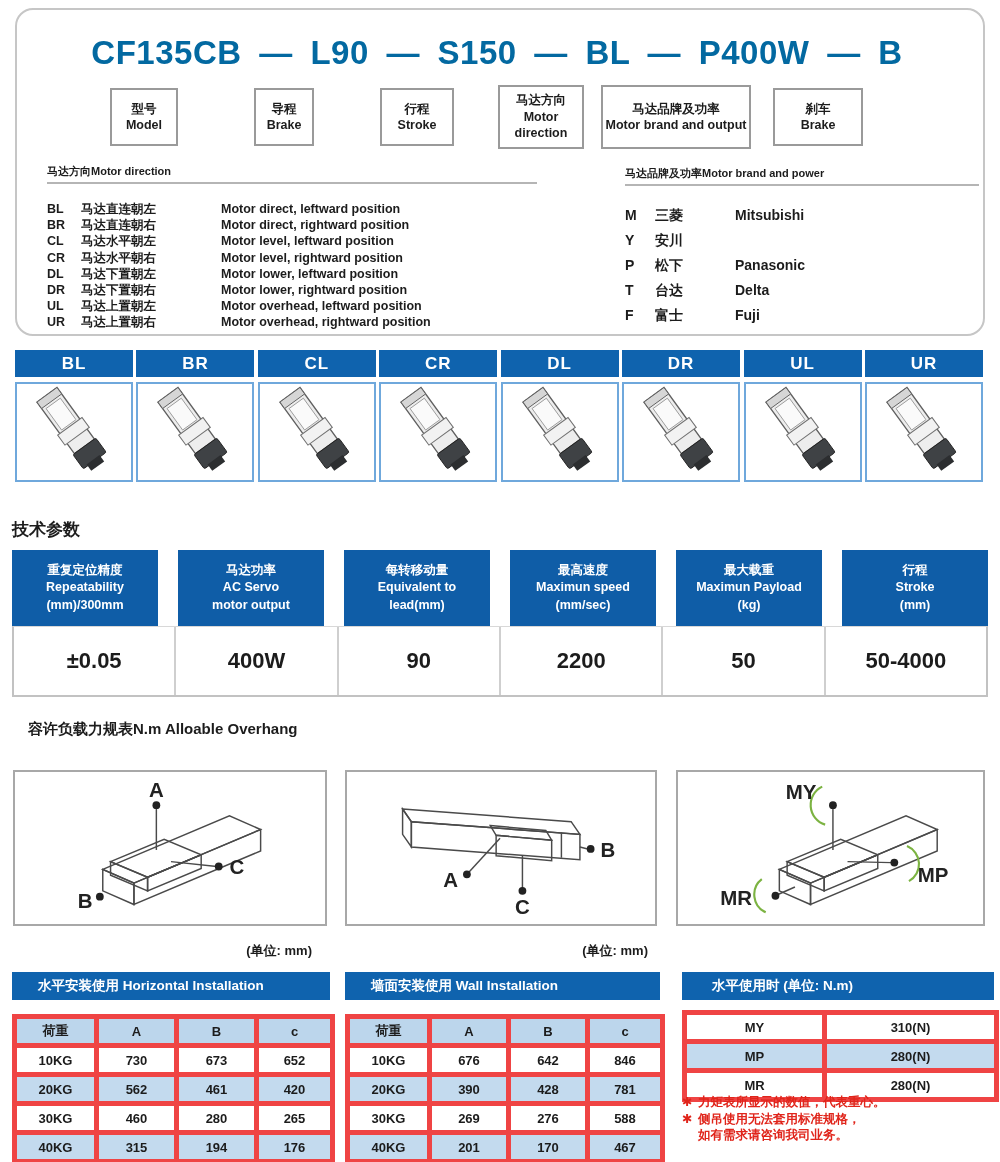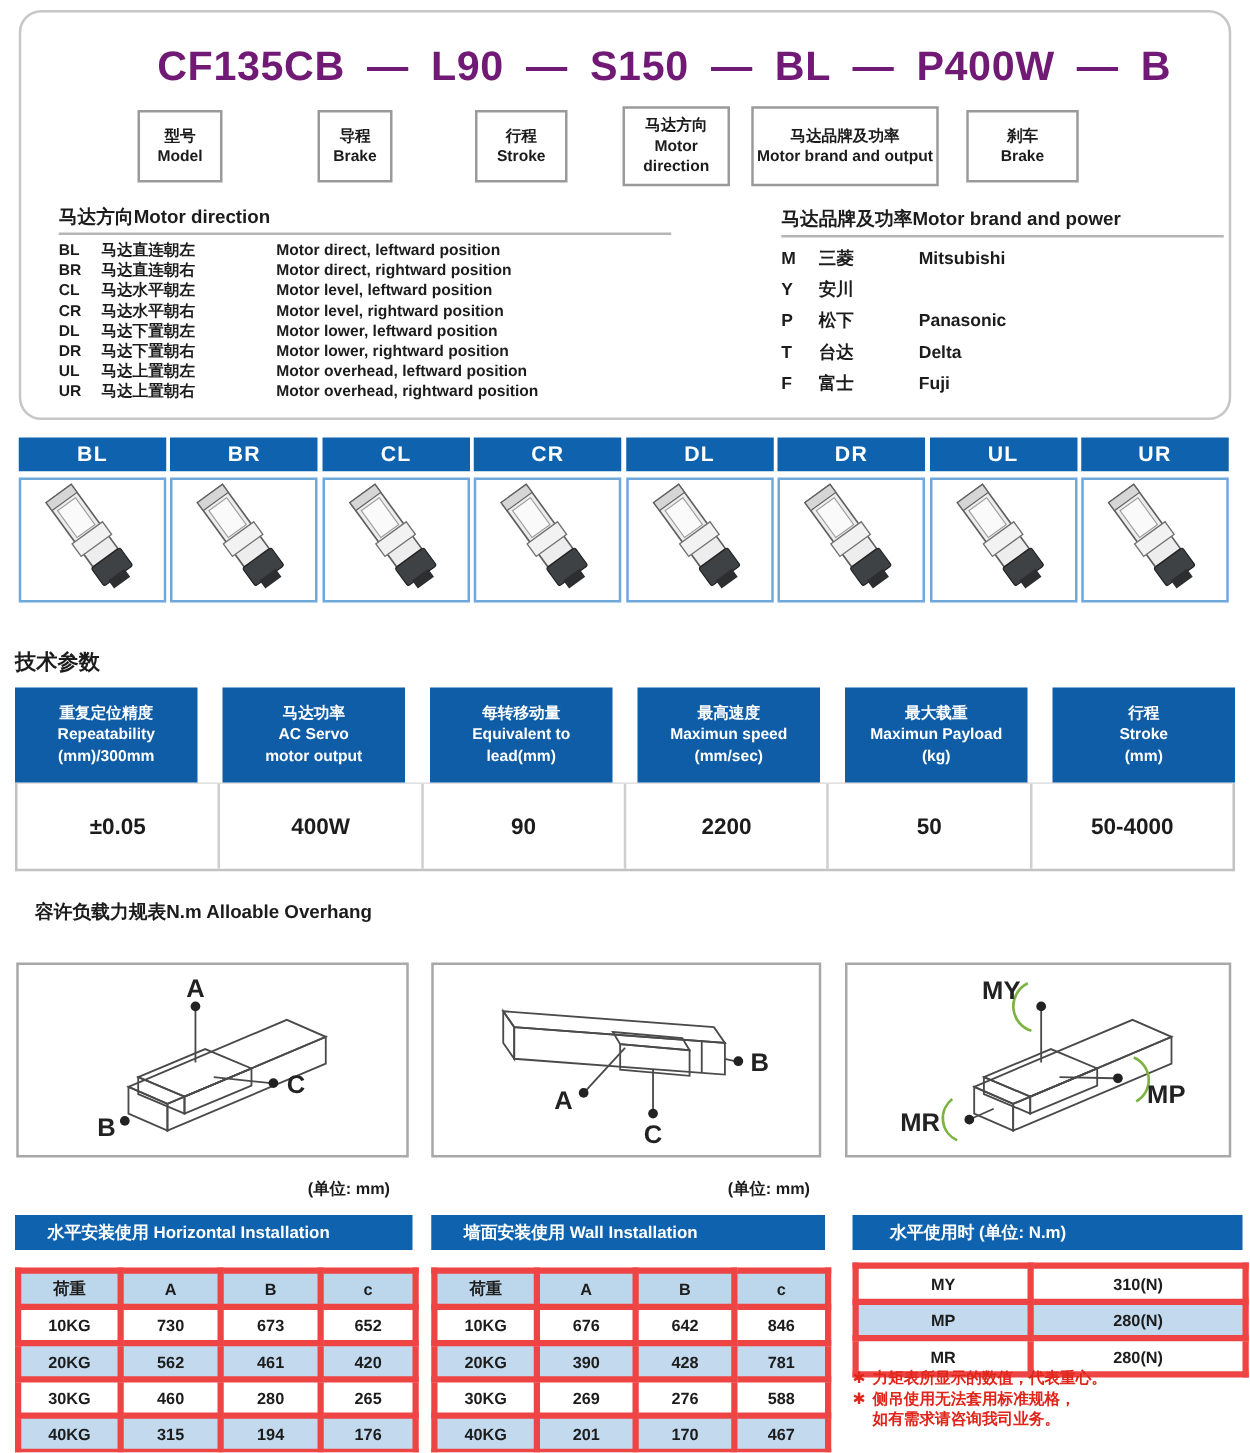--- a/index.html
+++ b/index.html
@@ -2,35 +2,35 @@
 <html><head>
 <meta charset="utf-8">
 <style>
   html,body{margin:0;padding:0;background:#fff;}
   .page{position:relative;width:1000px;height:1162px;background:#fff;
         font-family:"Liberation Sans","DejaVu Sans",sans-serif;color:#1c1c1c;overflow:hidden;}
 
   
   .top-panel{position:absolute;left:15px;top:8px;width:966px;height:324px;
              border:2px solid #c6c6c6;border-radius:18px;background:#fff;}
-  .model-title{position:absolute;left:40px;top:24px;width:880px;text-align:right;
-               font-size:33px;font-weight:bold;color:#701a75;letter-spacing:.5px;word-spacing:8px;white-space:nowrap;}
+  .model-title{position:absolute;left:40px;top:24px;width:880px;text-align:center;
+               font-size:33px;font-weight:bold;color:#0369a1;letter-spacing:.5px;word-spacing:8px;white-space:nowrap;}
   .code-box{position:absolute;top:78px;border:2px solid #9a9a9a;background:#fff;
             display:flex;flex-direction:column;align-items:center;justify-content:center;
             text-align:center;font-size:12.5px;font-weight:bold;line-height:1.32;padding:2px;box-sizing:border-box;}
   .cb1{left:93px;width:68px;height:58px;}
   .cb2{left:237px;width:60px;height:58px;}
   .cb3{left:363px;width:74px;height:58px;}
   .cb4{left:481px;width:86px;height:64px;top:75px;}
   .cb5{left:584px;width:150px;height:64px;top:75px;}
   .cb6{left:756px;width:90px;height:58px;}
 
   .dir-list{position:absolute;left:30px;top:154px;width:490px;}
   .brand-list{position:absolute;left:608px;top:156px;width:354px;}
-  .list-title{font-size:15px;font-weight:bold;padding-bottom:3px;border-bottom:2.5px solid #b5b5b5;margin-bottom:4px;}
+  .list-title{font-size:11px;font-weight:bold;padding-bottom:3px;border-bottom:2.5px solid #b5b5b5;margin-bottom:17px;}
   .dir-row{display:flex;font-size:12.5px;font-weight:bold;line-height:16.2px;}
   .dir-code{width:34px;} .dir-cn{width:140px;} .dir-en{flex:1;}
   .brand-row{display:flex;font-size:14px;font-weight:bold;line-height:25px;}
   .b-code{width:30px;} .b-cn{width:80px;} .b-en{flex:1;}
 
   
   .gallery{position:absolute;left:15px;top:350px;width:968px;display:flex;justify-content:space-between;}
   .g-cell{width:118px;}
   .g-label{height:27px;background:#0f63ae;color:#fff;font-weight:bold;font-size:17px;
            display:flex;align-items:center;justify-content:center;letter-spacing:1px;}
@@ -38,21 +38,21 @@
            display:flex;align-items:center;justify-content:center;box-sizing:border-box;}
 
   
   .tech-title{position:absolute;left:12px;top:518px;font-size:17px;font-weight:bold;}
   .tech-table{position:absolute;left:12px;top:550px;width:976px;}
   .tech-head{display:flex;gap:20px;}
   .tech-hcell{flex:1;background:#0f5da7;color:#fff;height:76px;display:flex;flex-direction:column;
               justify-content:center;text-align:center;font-size:12.5px;font-weight:bold;line-height:1.4;}
   .tech-vals{display:flex;border:2px solid #c2c2c2;border-top:1px solid #d8d8d8;box-sizing:border-box;}
   .tech-vcell{flex:1;height:68px;display:flex;align-items:center;justify-content:center;
-              font-size:18px;font-weight:bold;border-left:2px solid #cfcfcf;}
+              font-size:22px;font-weight:bold;border-left:2px solid #cfcfcf;}
   .tech-vcell:first-child{border-left:none;}
 
   
   .ov-title{position:absolute;left:12px;top:720px;font-size:15px;font-weight:bold;margin-left:16px;}
   .diag{position:absolute;top:770px;height:156px;border:2px solid #a8a8a8;background:#fff;box-sizing:border-box;}
   .diag svg{display:block;width:100%;height:100%;}
   .d1{left:13px;width:314px;} .d2{left:345px;width:312px;} .d3{left:676px;width:309px;}
   .dg-line{stroke:#4a4a4a;stroke-width:1.5;fill:none;}
   .dg-text{font-size:21px;font-weight:bold;fill:#222;font-family:"Liberation Sans",sans-serif;}
   .dg-dot{fill:#222;}

